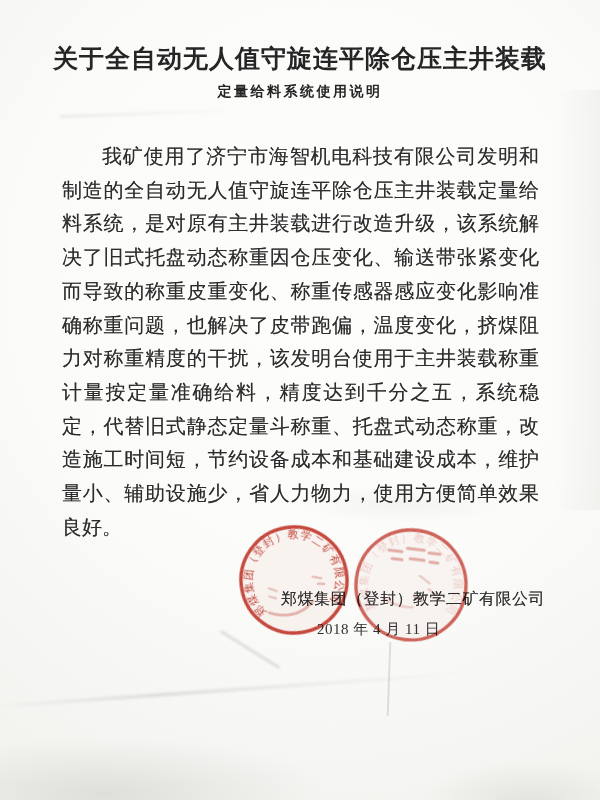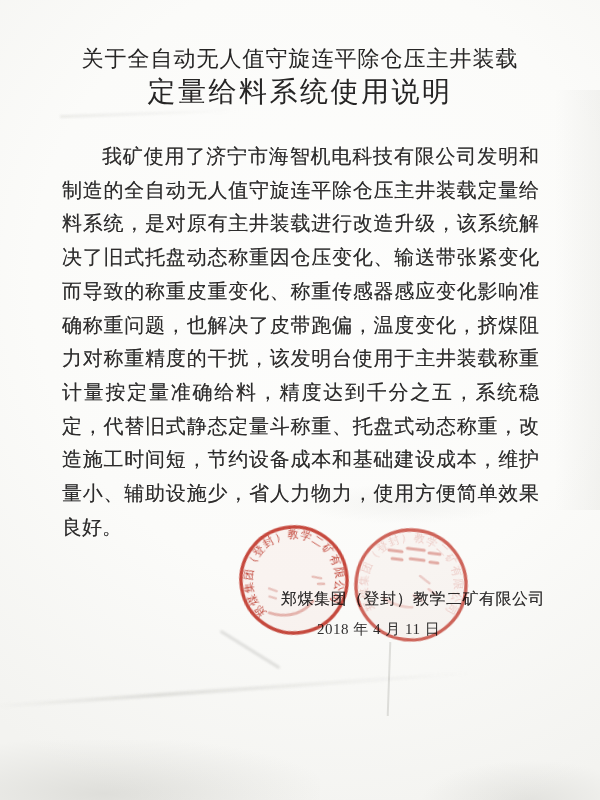--- a/index.html
+++ b/index.html
@@ -27,22 +27,22 @@
   .c5{left:420px;top:760px;width:220px;height:60px;
       background:radial-gradient(ellipse at 50% 70%,rgba(188,188,182,.30) 0%,rgba(188,188,182,0) 70%);}
   .c6{left:555px;top:90px;width:60px;height:420px;
       background:linear-gradient(90deg,rgba(200,200,194,0) 0%,rgba(200,200,194,.18) 80%,rgba(200,200,194,.26) 100%);}
   .c7{left:60px;top:112px;width:180px;height:3px;transform:rotate(-2deg);
       background:linear-gradient(90deg,rgba(185,185,180,.25),rgba(185,185,180,0));filter:blur(1px);}
   .c8{left:300px;top:484px;width:210px;height:40px;
       background:radial-gradient(ellipse at 50% 50%,rgba(200,200,195,.16) 0%,rgba(200,200,195,0) 70%);}
 
   .title{position:absolute;left:0;top:47px;width:100%;text-align:center;color:#262525;}
-  .title .t1{font-size:22px;font-weight:normal;letter-spacing:1px;line-height:24px;}
-  .title .t2{font-size:28px;font-weight:normal;letter-spacing:2.5px;line-height:24px;margin-top:9px;}
+  .title .t1{font-size:25px;font-weight:bold;letter-spacing:1px;line-height:24px;}
+  .title .t2{font-size:14px;font-weight:bold;letter-spacing:2.5px;line-height:24px;margin-top:9px;}
 
   .para{
     position:absolute;left:62px;top:140px;width:477px;
     font-size:20px;line-height:33.7px;color:#2d2c2c;
     text-align:justify;text-indent:2em;
     text-shadow:0 0 .5px rgba(45,44,44,.55);
   }
 
   .signature{
     position:absolute;left:281px;top:589px;

